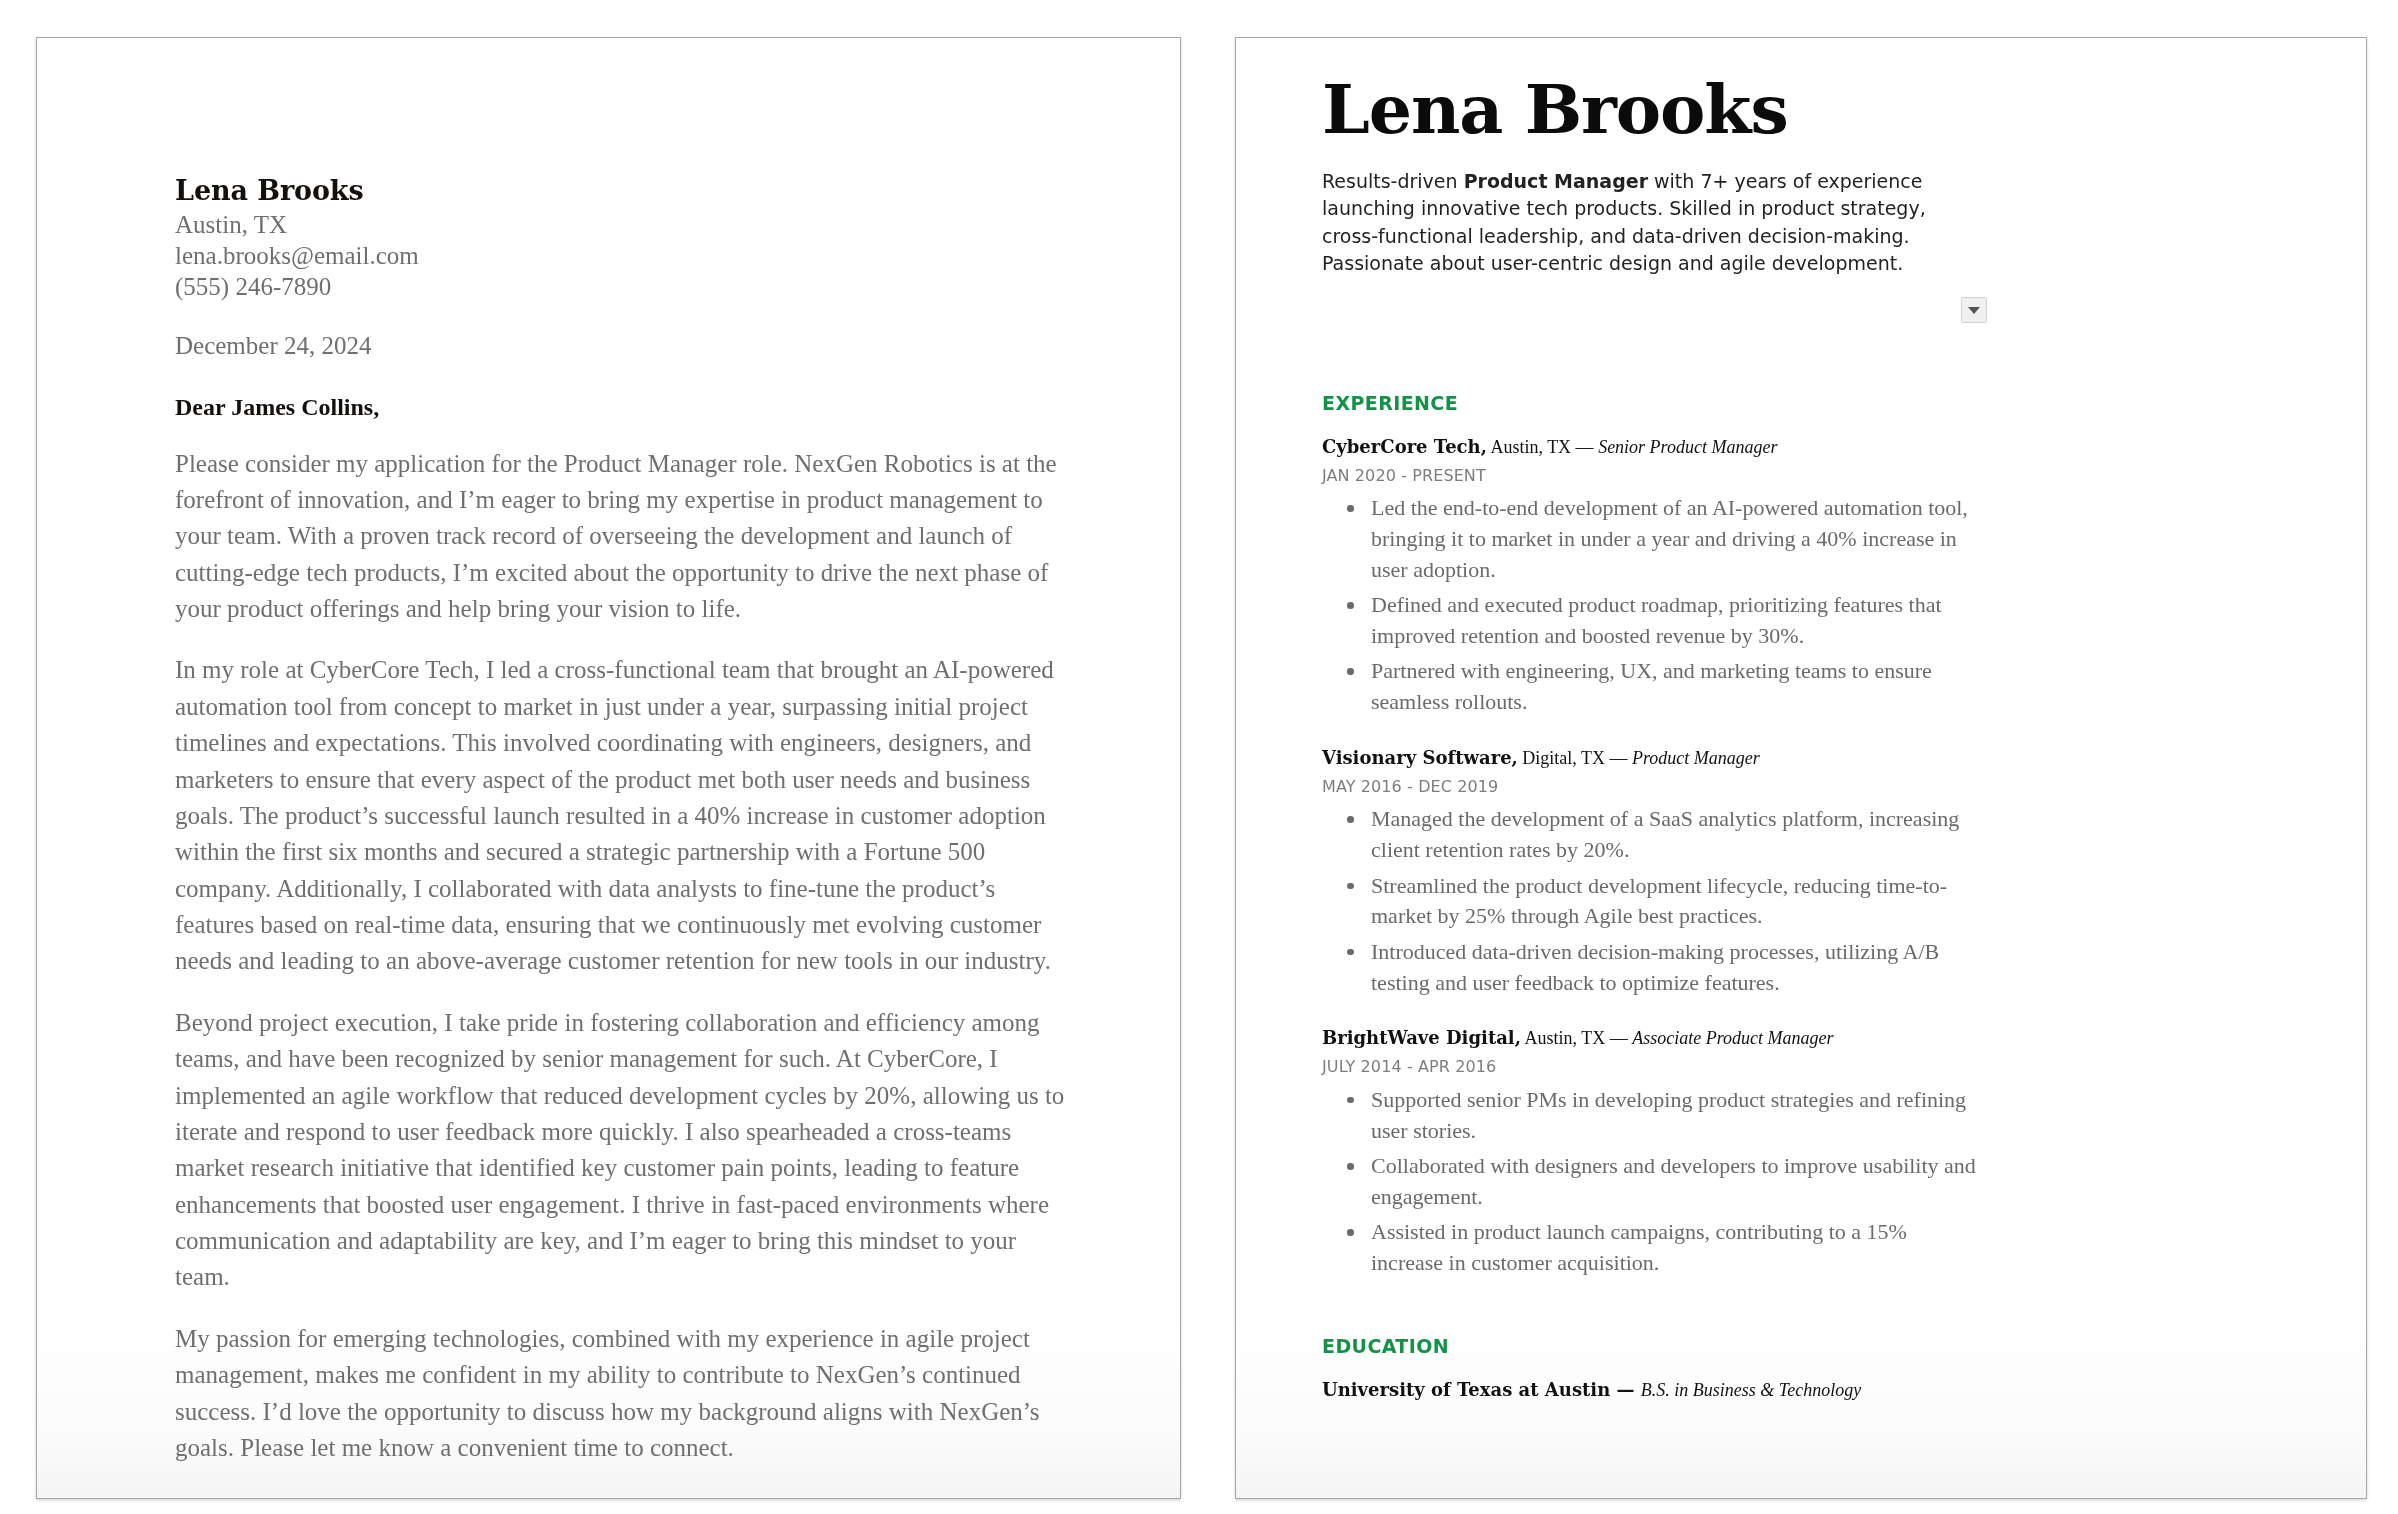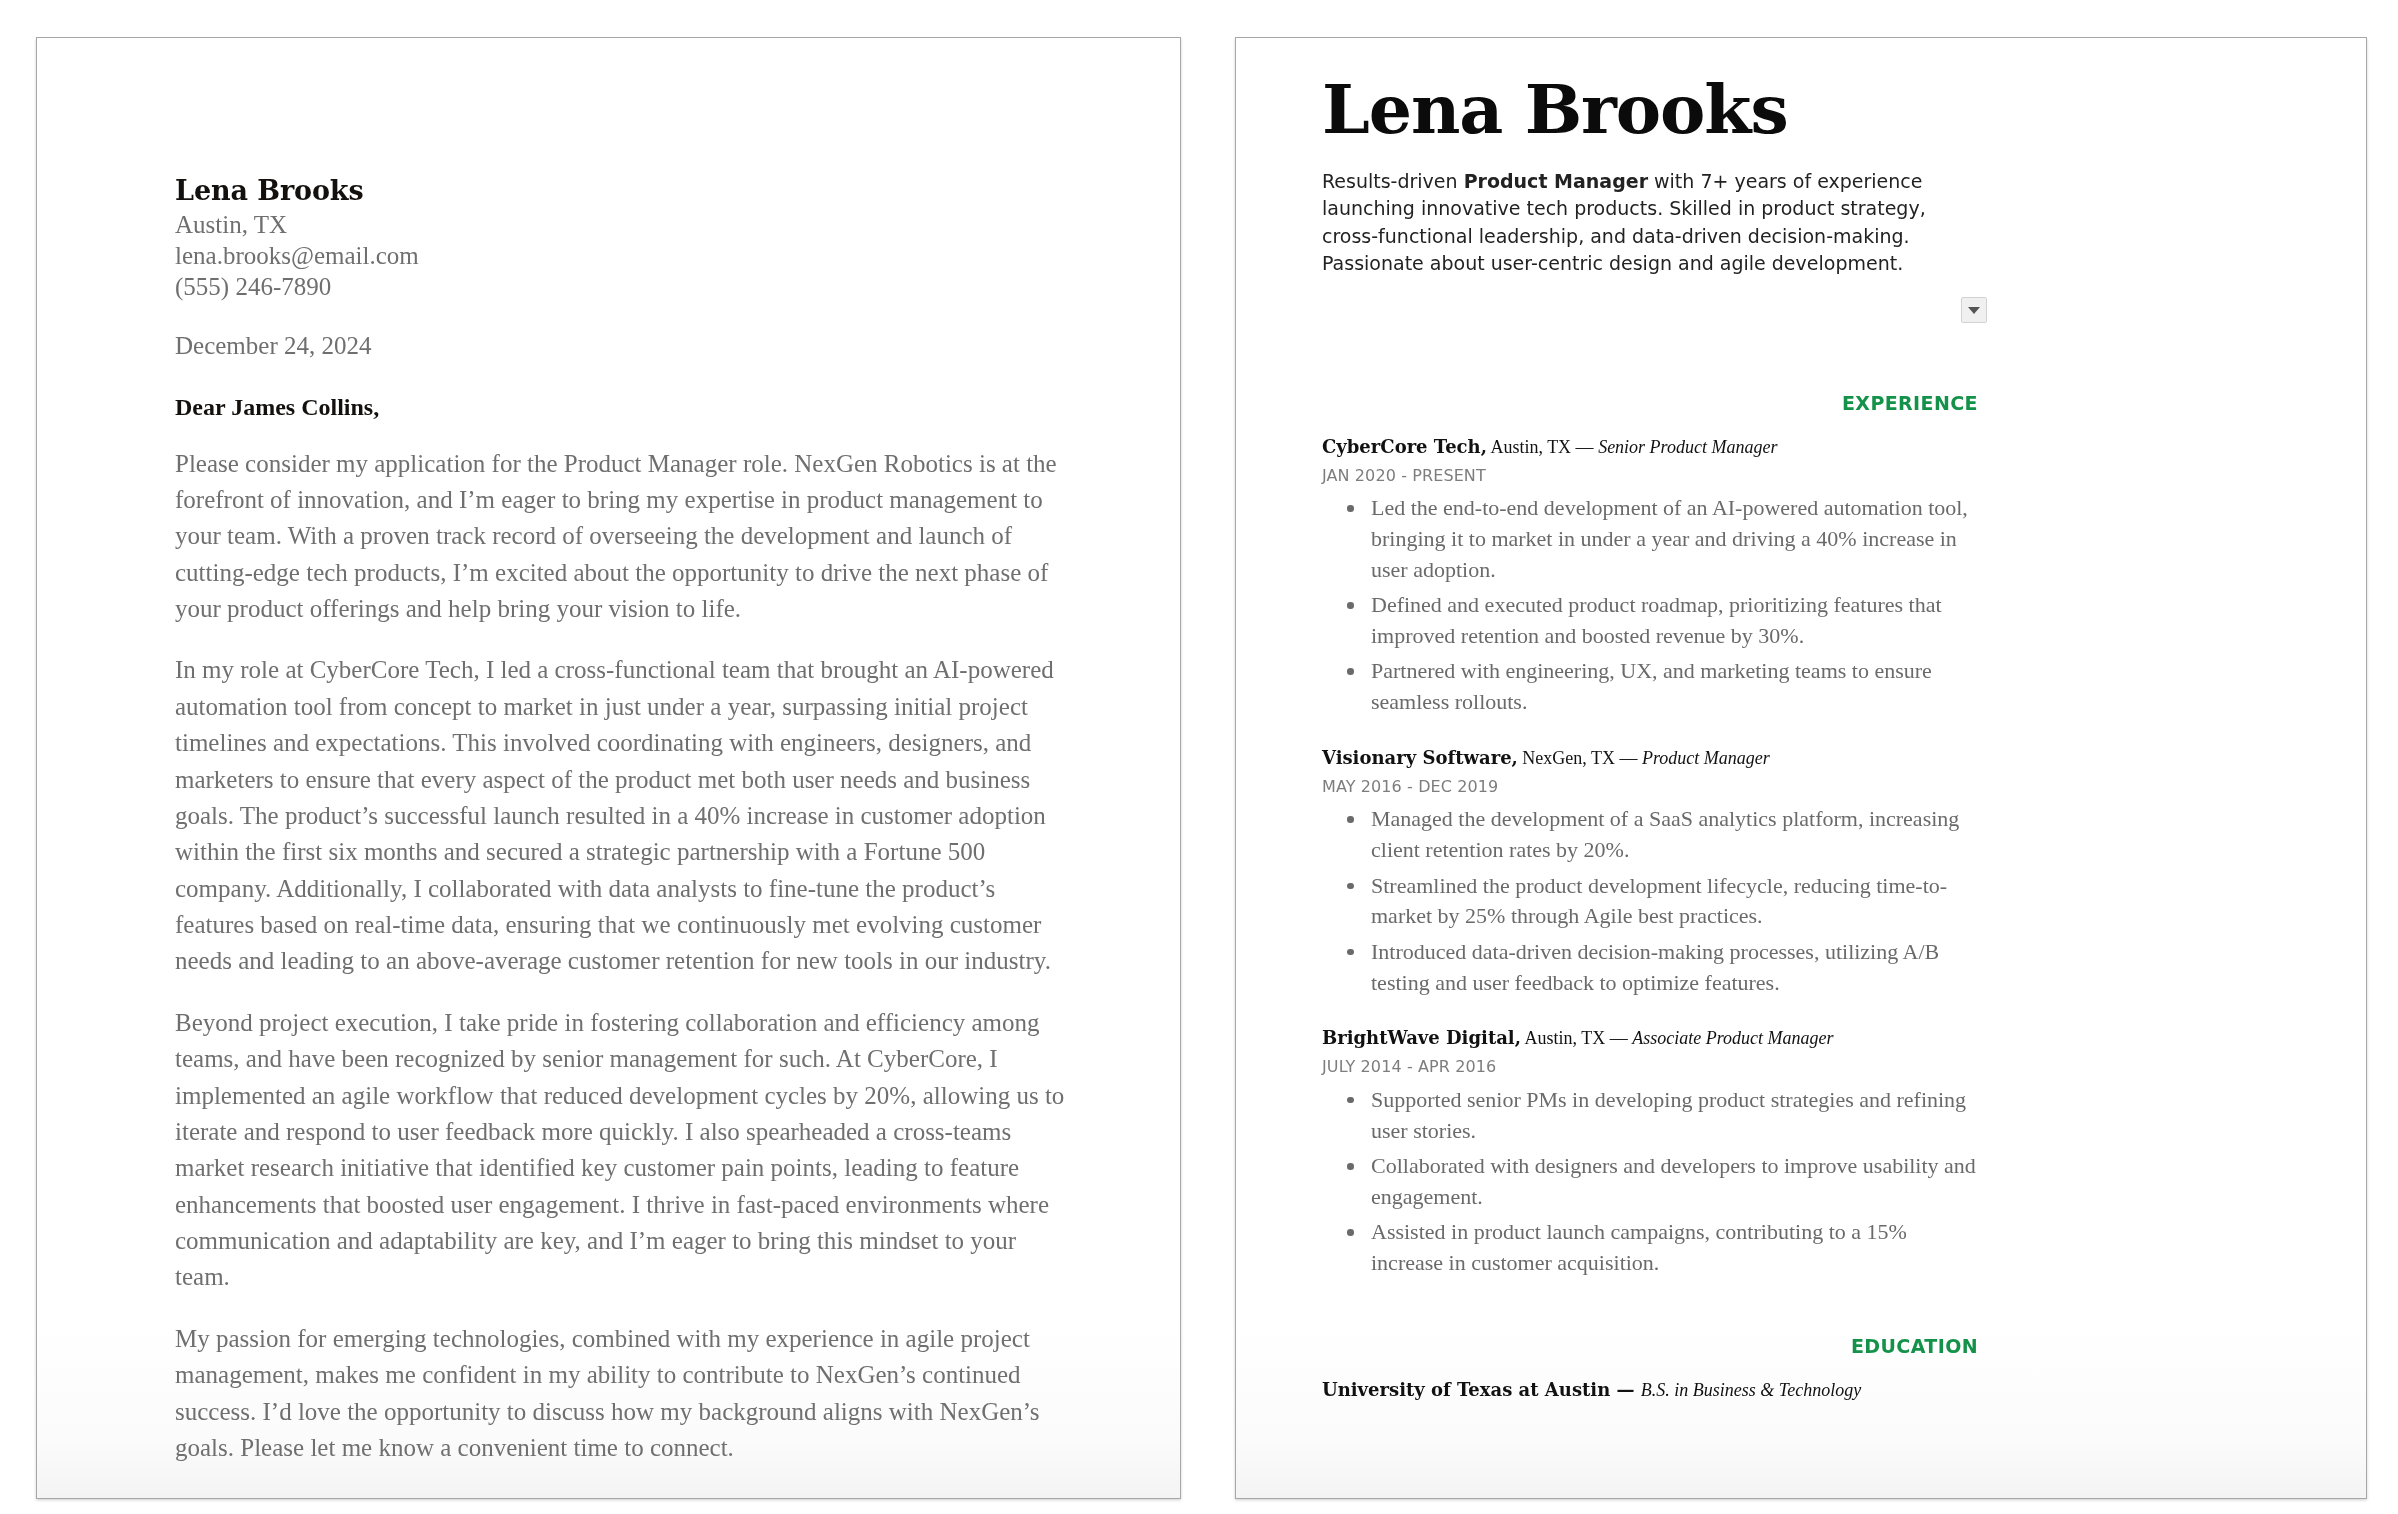--- a/index.html
+++ b/index.html
@@ -113,21 +113,20 @@
     left: 86px; top: 354px;
     width: 656px;
   }
 
   .sec-head {
     font-family: "DejaVu Sans", "Liberation Sans", sans-serif;
     font-weight: 700;
     font-size: 19px;
     letter-spacing: 0.4px;
     color: #14924a;
-    text-align: right;
   }
   .r-main .sec-head { margin-bottom: 20.6px; }
 
   .job { margin-bottom: 28px; }
   .job-title {
     font-size: 18px;
     color: #111111;
     line-height: 1.3;
   }
   .job-title .co { font-family: "DejaVu Serif", "Liberation Serif", serif; font-weight: 700; }
@@ -200,21 +199,21 @@
         <div class="job-title"><span class="co">CyberCore Tech,</span><span class="loc"> Austin, TX — </span><span class="role">Senior Product Manager</span></div>
         <div class="job-dates">JAN 2020 - PRESENT</div>
         <ul class="bullets">
           <li>Led the end-to-end development of an AI-powered automation tool, bringing it to market in under a year and driving a 40% increase in user adoption.</li>
           <li>Defined and executed product roadmap, prioritizing features that improved retention and boosted revenue by 30%.</li>
           <li>Partnered with engineering, UX, and marketing teams to ensure seamless rollouts.</li>
         </ul>
       </div>
 
       <div class="job">
-        <div class="job-title"><span class="co">Visionary Software,</span><span class="loc"> NexGen, TX — </span><span class="role">Product Manager</span></div>
+        <div class="job-title"><span class="co">Visionary Software,</span><span class="loc"> Digital, TX — </span><span class="role">Product Manager</span></div>
         <div class="job-dates">MAY 2016 - DEC 2019</div>
         <ul class="bullets">
           <li>Managed the development of a SaaS analytics platform, increasing client retention rates by 20%.</li>
           <li>Streamlined the product development lifecycle, reducing time-to-market by 25% through Agile best practices.</li>
           <li>Introduced data-driven decision-making processes, utilizing A/B testing and user feedback to optimize features.</li>
         </ul>
       </div>
 
       <div class="job">
         <div class="job-title"><span class="co">BrightWave Digital,</span><span class="loc"> Austin, TX — </span><span class="role">Associate Product Manager</span></div>

